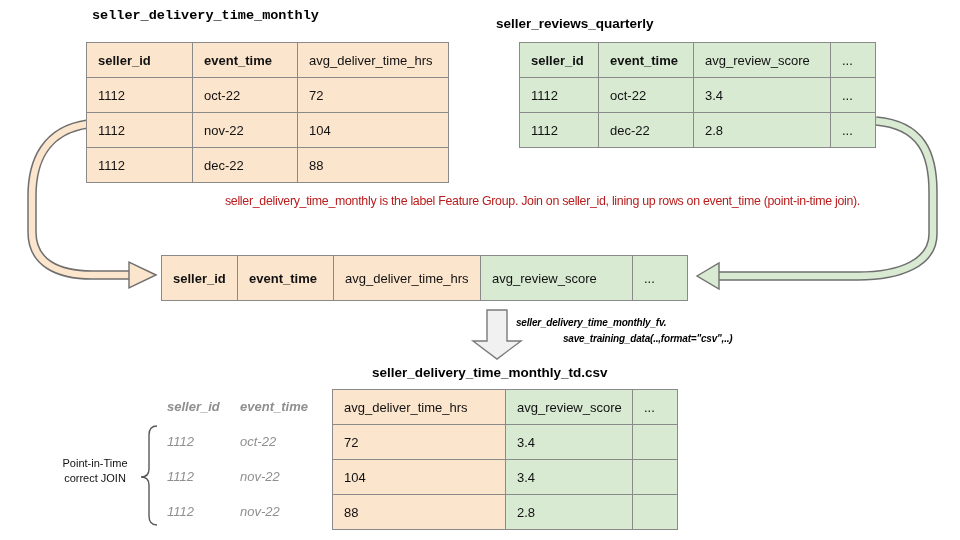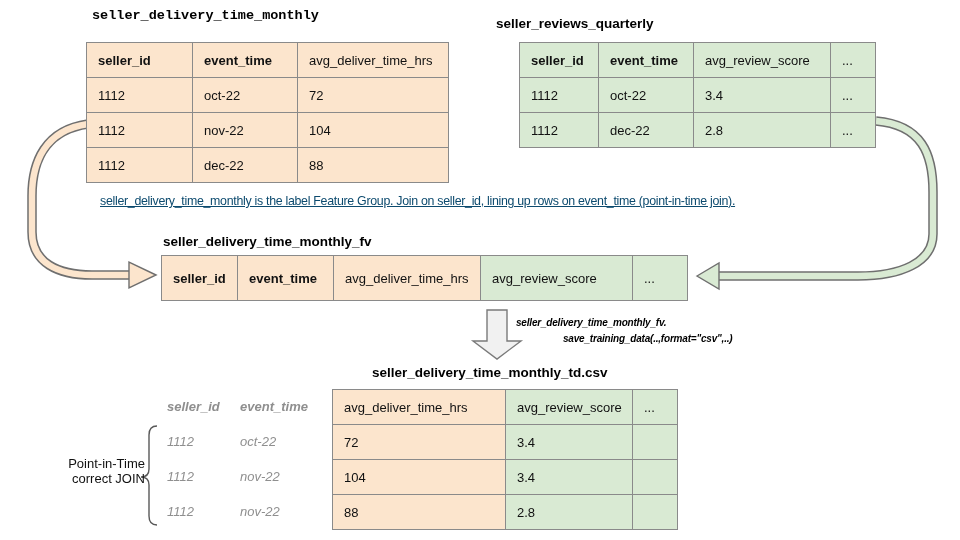--- a/index.html
+++ b/index.html
@@ -7,26 +7,26 @@
           font-family:"Liberation Sans",sans-serif;color:#111;}
   svg.overlay{position:absolute;left:0;top:0;z-index:1;}
   .title{position:absolute;z-index:3;font-weight:bold;font-size:13.5px;color:#000;white-space:nowrap;}
   .t{position:absolute;z-index:2;border-collapse:collapse;table-layout:fixed;font-size:13px;color:#111;}
   .t td{border:1px solid #8a8a8a;padding:0 4px 0 11px;overflow:hidden;white-space:nowrap;vertical-align:middle;}
   .t tr{height:35px;}
   .fv tr{height:45px;}
   .o{background:#fce5cd;}
   .g{background:#d9ead3;}
   .b{font-weight:bold;}
-  .caption{position:absolute;z-index:3;width:760px;text-align:left;font-size:12.4px;
-           letter-spacing:-0.3px;color:#0c4a6e;white-space:nowrap;text-decoration:underline;}
+  .caption{position:absolute;z-index:3;width:760px;text-align:right;font-size:12.4px;
+           letter-spacing:-0.3px;color:#b91c1c;white-space:nowrap;}
   .savecall{position:absolute;z-index:3;font-size:10px;font-weight:bold;font-style:italic;
             letter-spacing:-0.2px;color:#000;line-height:16px;white-space:nowrap;}
   .savecall .indent{padding-left:47px;}
-  .joinlabel{position:absolute;z-index:3;width:100px;text-align:right;font-size:13px;
+  .joinlabel{position:absolute;z-index:3;width:100px;text-align:center;font-size:11px;
              line-height:15px;color:#111;}
   .ghostcol{position:absolute;z-index:2;font-style:italic;color:#8f8f8f;font-size:13px;white-space:nowrap;}
   .ghostcol .cell{height:35px;display:flex;align-items:center;}
   .ghostcol .hdr{font-weight:bold;}
 </style>
 </head>
 <body>
 
 <div class="canvas">
 
@@ -40,21 +40,20 @@
     <path d="M 876 121 C 922 125 933 154 933 192 L 933 234 C 933 263 900 276 858 276 L 718 276" fill="none" stroke="#d9ead3" stroke-width="6.5"></path>
     <polygon points="697,276 719,263 719,289" fill="#d9ead3" stroke="#6f6f6f" stroke-width="1.4"></polygon>
 
     <polygon points="487,310 507,310 507,341 521,341 497,359 473,341 487,341" fill="#f1f1f1" stroke="#7a7a7a" stroke-width="1.4"></polygon>
 
     <path d="M 157 426 Q 149 426 149 435 L 149 469 Q 149 477 141 477 Q 149 477 149 485 L 149 516 Q 149 525 157 525" fill="none" stroke="#595959" stroke-width="1.4"></path>
   </svg>
 
   <div class="title" style="left:92px;top:8px;font-family:Liberation Mono, monospace;">seller_delivery_time_monthly</div>
   <div class="title" style="left:496px;top:16px;">seller_reviews_quarterly</div>
-  <div class="title" style="left:163px;top:234px;">seller_delivery_time_monthly_fv</div>
   <div class="title" style="left:332px;top:365px;margin-left:40px;">seller_delivery_time_monthly_td.csv</div>
 
   <table class="t" style="left:86px;top:42px;">
     <colgroup>
         <col style="width:106px">
         <col style="width:105px">
         <col style="width:151px">
       </colgroup>
     <tbody>
         <tr>

